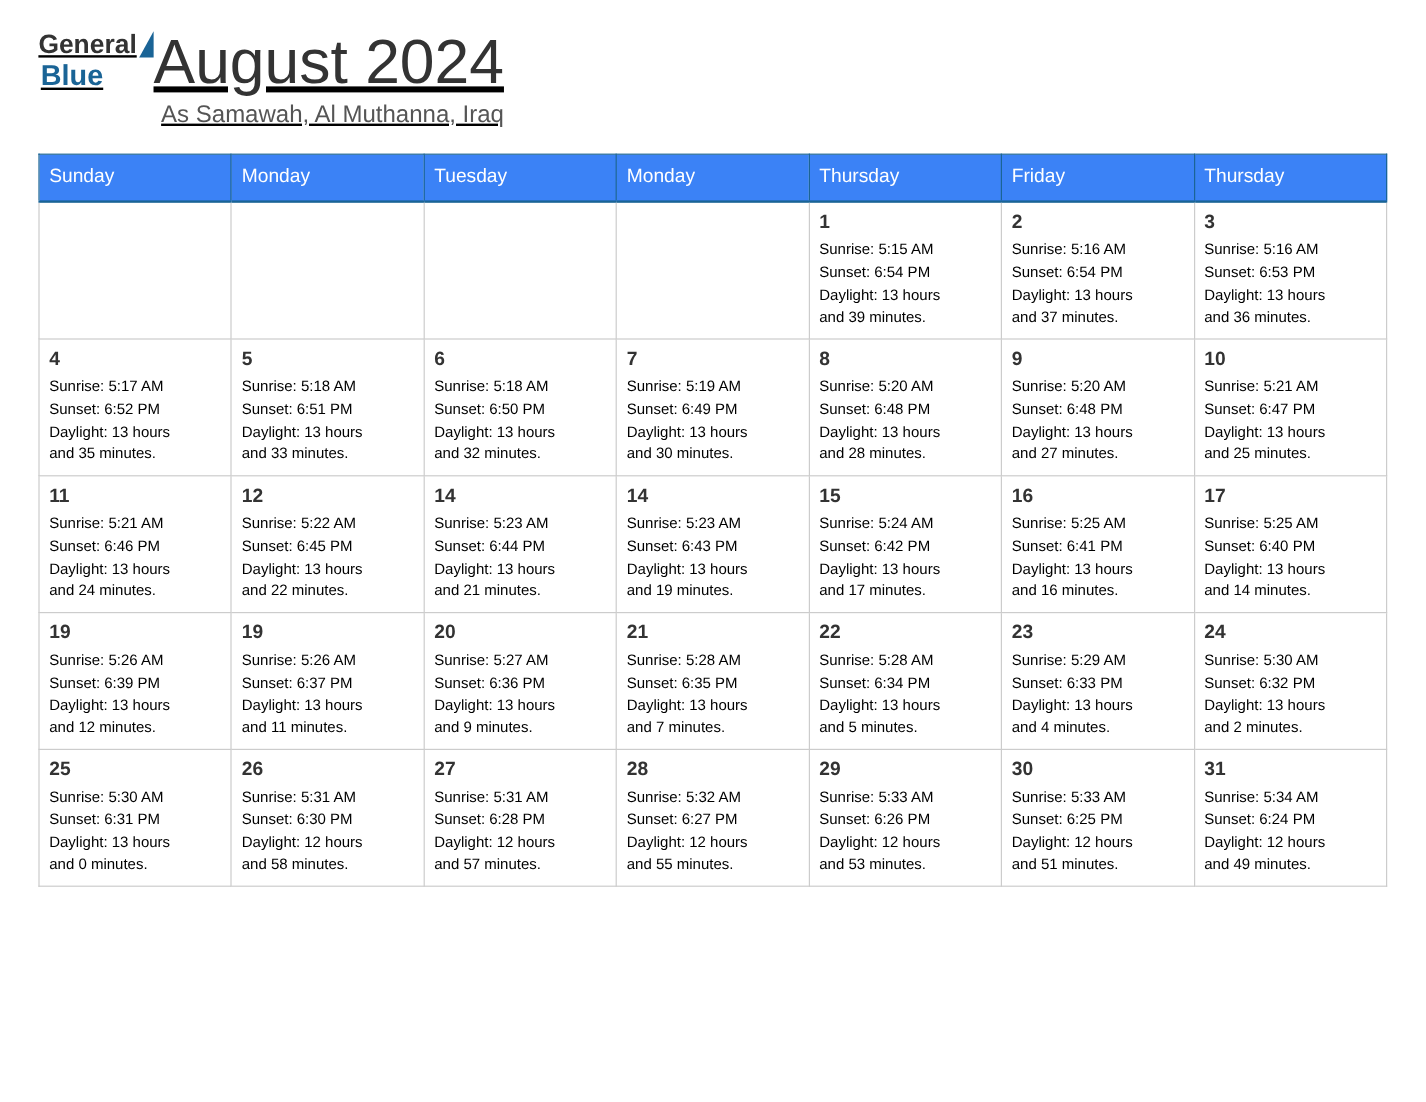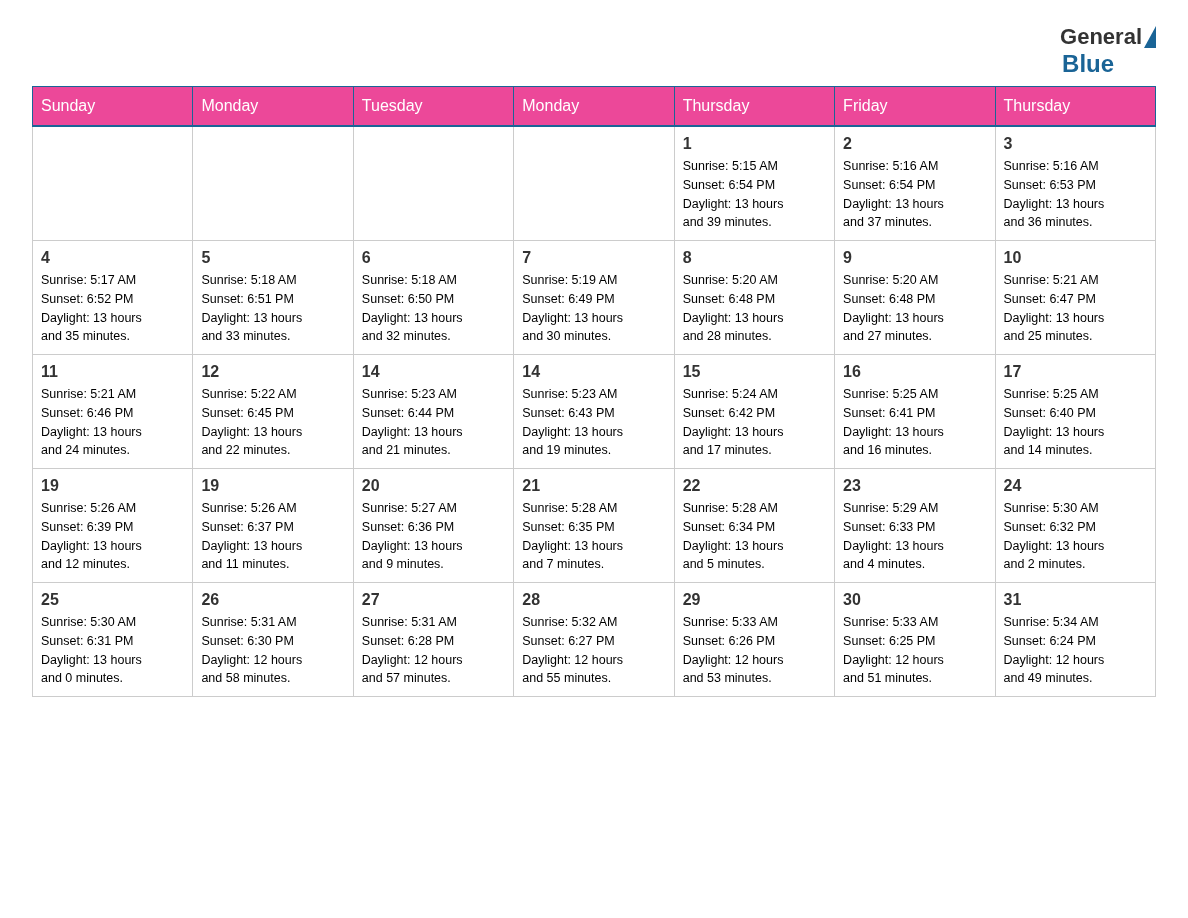--- a/index.html
+++ b/index.html
@@ -5,23 +5,24 @@
     * { box-sizing: border-box; margin: 0; padding: 0; }
     body {
       font-family: Arial, sans-serif;
       background: #fff;
       padding: 24px 32px;
       width: 1188px;
       min-height: 918px;
     }
     .header-top {
       display: flex;
-      justify-content: flex-end;
+      justify-content: flex-start;
       align-items: flex-start;
-      margin-bottom: 8px;
+      margin-bottom: 20px;
+      text-decoration: underline;
     }
     .logo-text-general {
       font-size: 22px;
       font-weight: bold;
       color: #333;
     }
     .logo-triangle {
       width: 0;
       height: 0;
       border-left: 12px solid transparent;
@@ -47,21 +48,21 @@
       font-size: 20px;
       color: #555;
       margin-top: 4px;
     }
     .calendar {
       width: 100%;
       border-collapse: collapse;
       margin-top: 8px;
     }
     .calendar thead th {
-      background-color: #ec4899;
+      background-color: #3b82f6;
       color: #fff;
       font-size: 16px;
       font-weight: normal;
       padding: 10px 8px;
       text-align: left;
       border: 1px solid #1a6496;
     }
     .calendar tbody td {
       vertical-align: top;
       border: 1px solid #ccc;
@@ -111,20 +112,24 @@
 <div class="header-top">
   <div class="logo-wrapper">
     <div class="logo-row1">
       <span class="logo-text-general">General</span>
       <span class="logo-triangle"></span>
     </div>
     <div class="logo-row2">
       <span class="logo-blue">Blue</span>
     </div>
   </div>
+  <div class="title-area">
+    <div class="month-title">August 2024</div>
+    <div class="location-title">As Samawah, Al Muthanna, Iraq</div>
+  </div>
 </div>
 
 <table class="calendar">
   <thead>
     <tr>
     <th>Sunday</th>
         <th>Monday</th>
         <th>Tuesday</th>
         <th>Monday</th>
         <th>Thursday</th>

